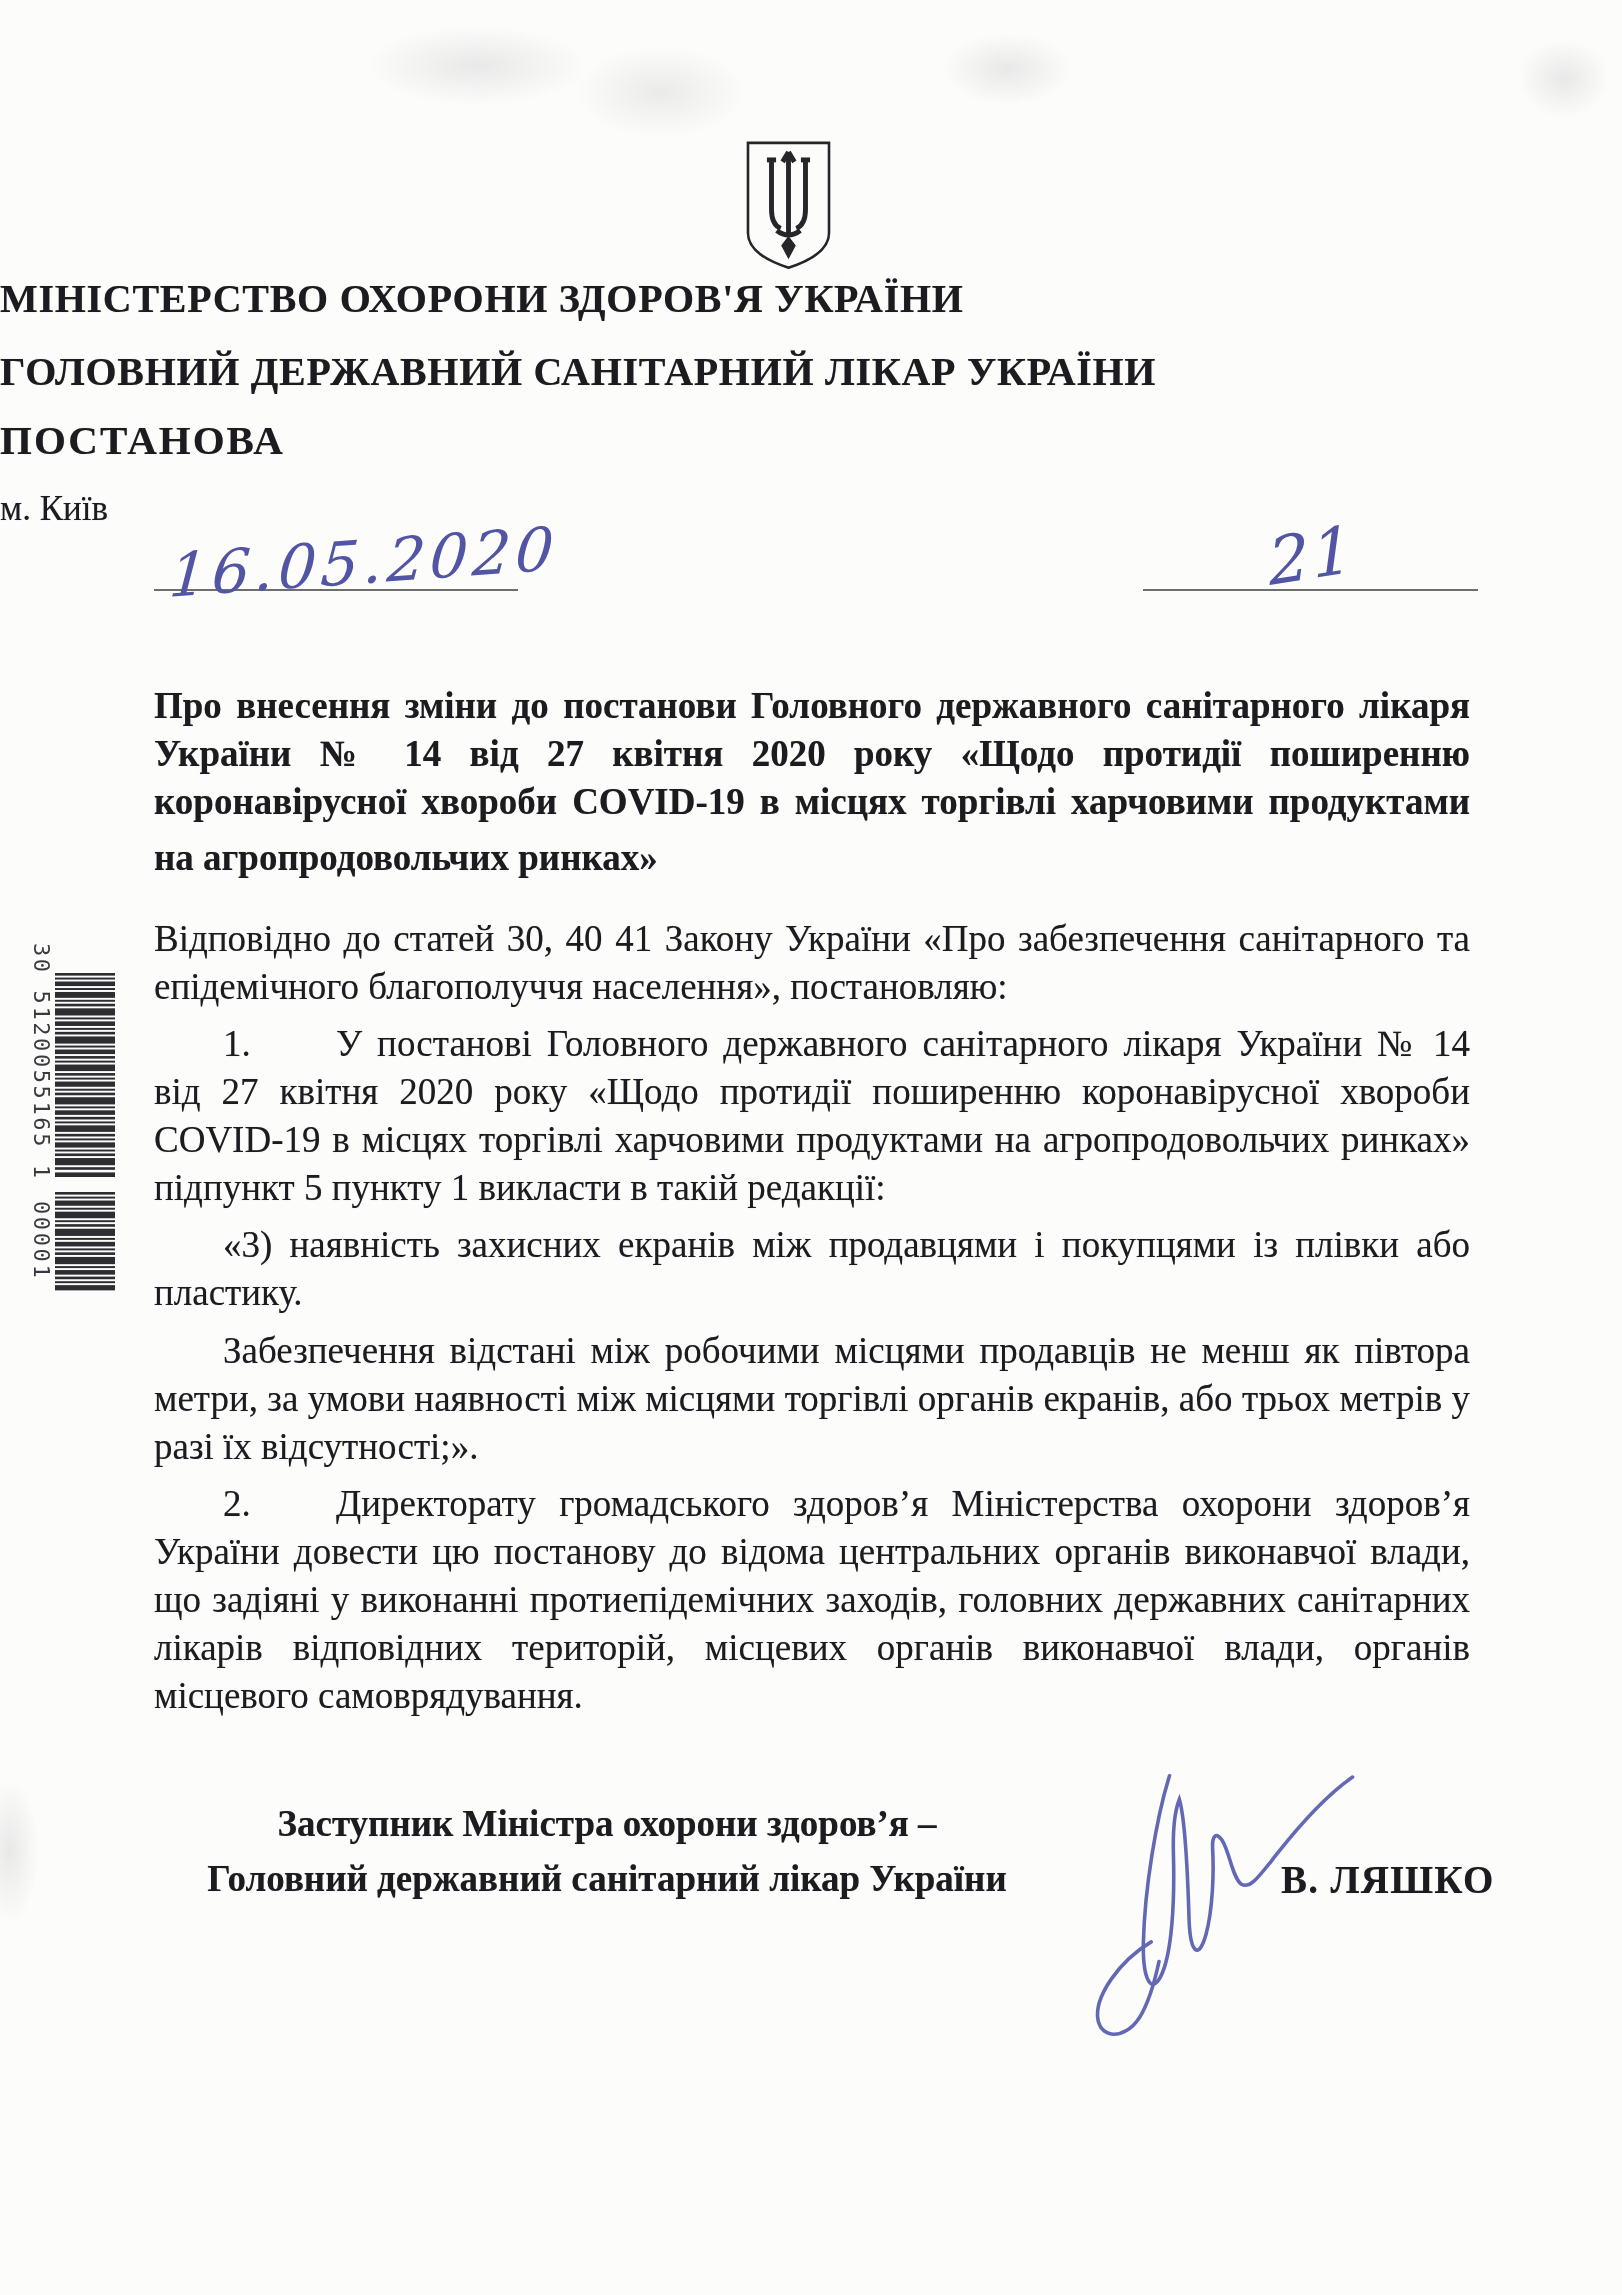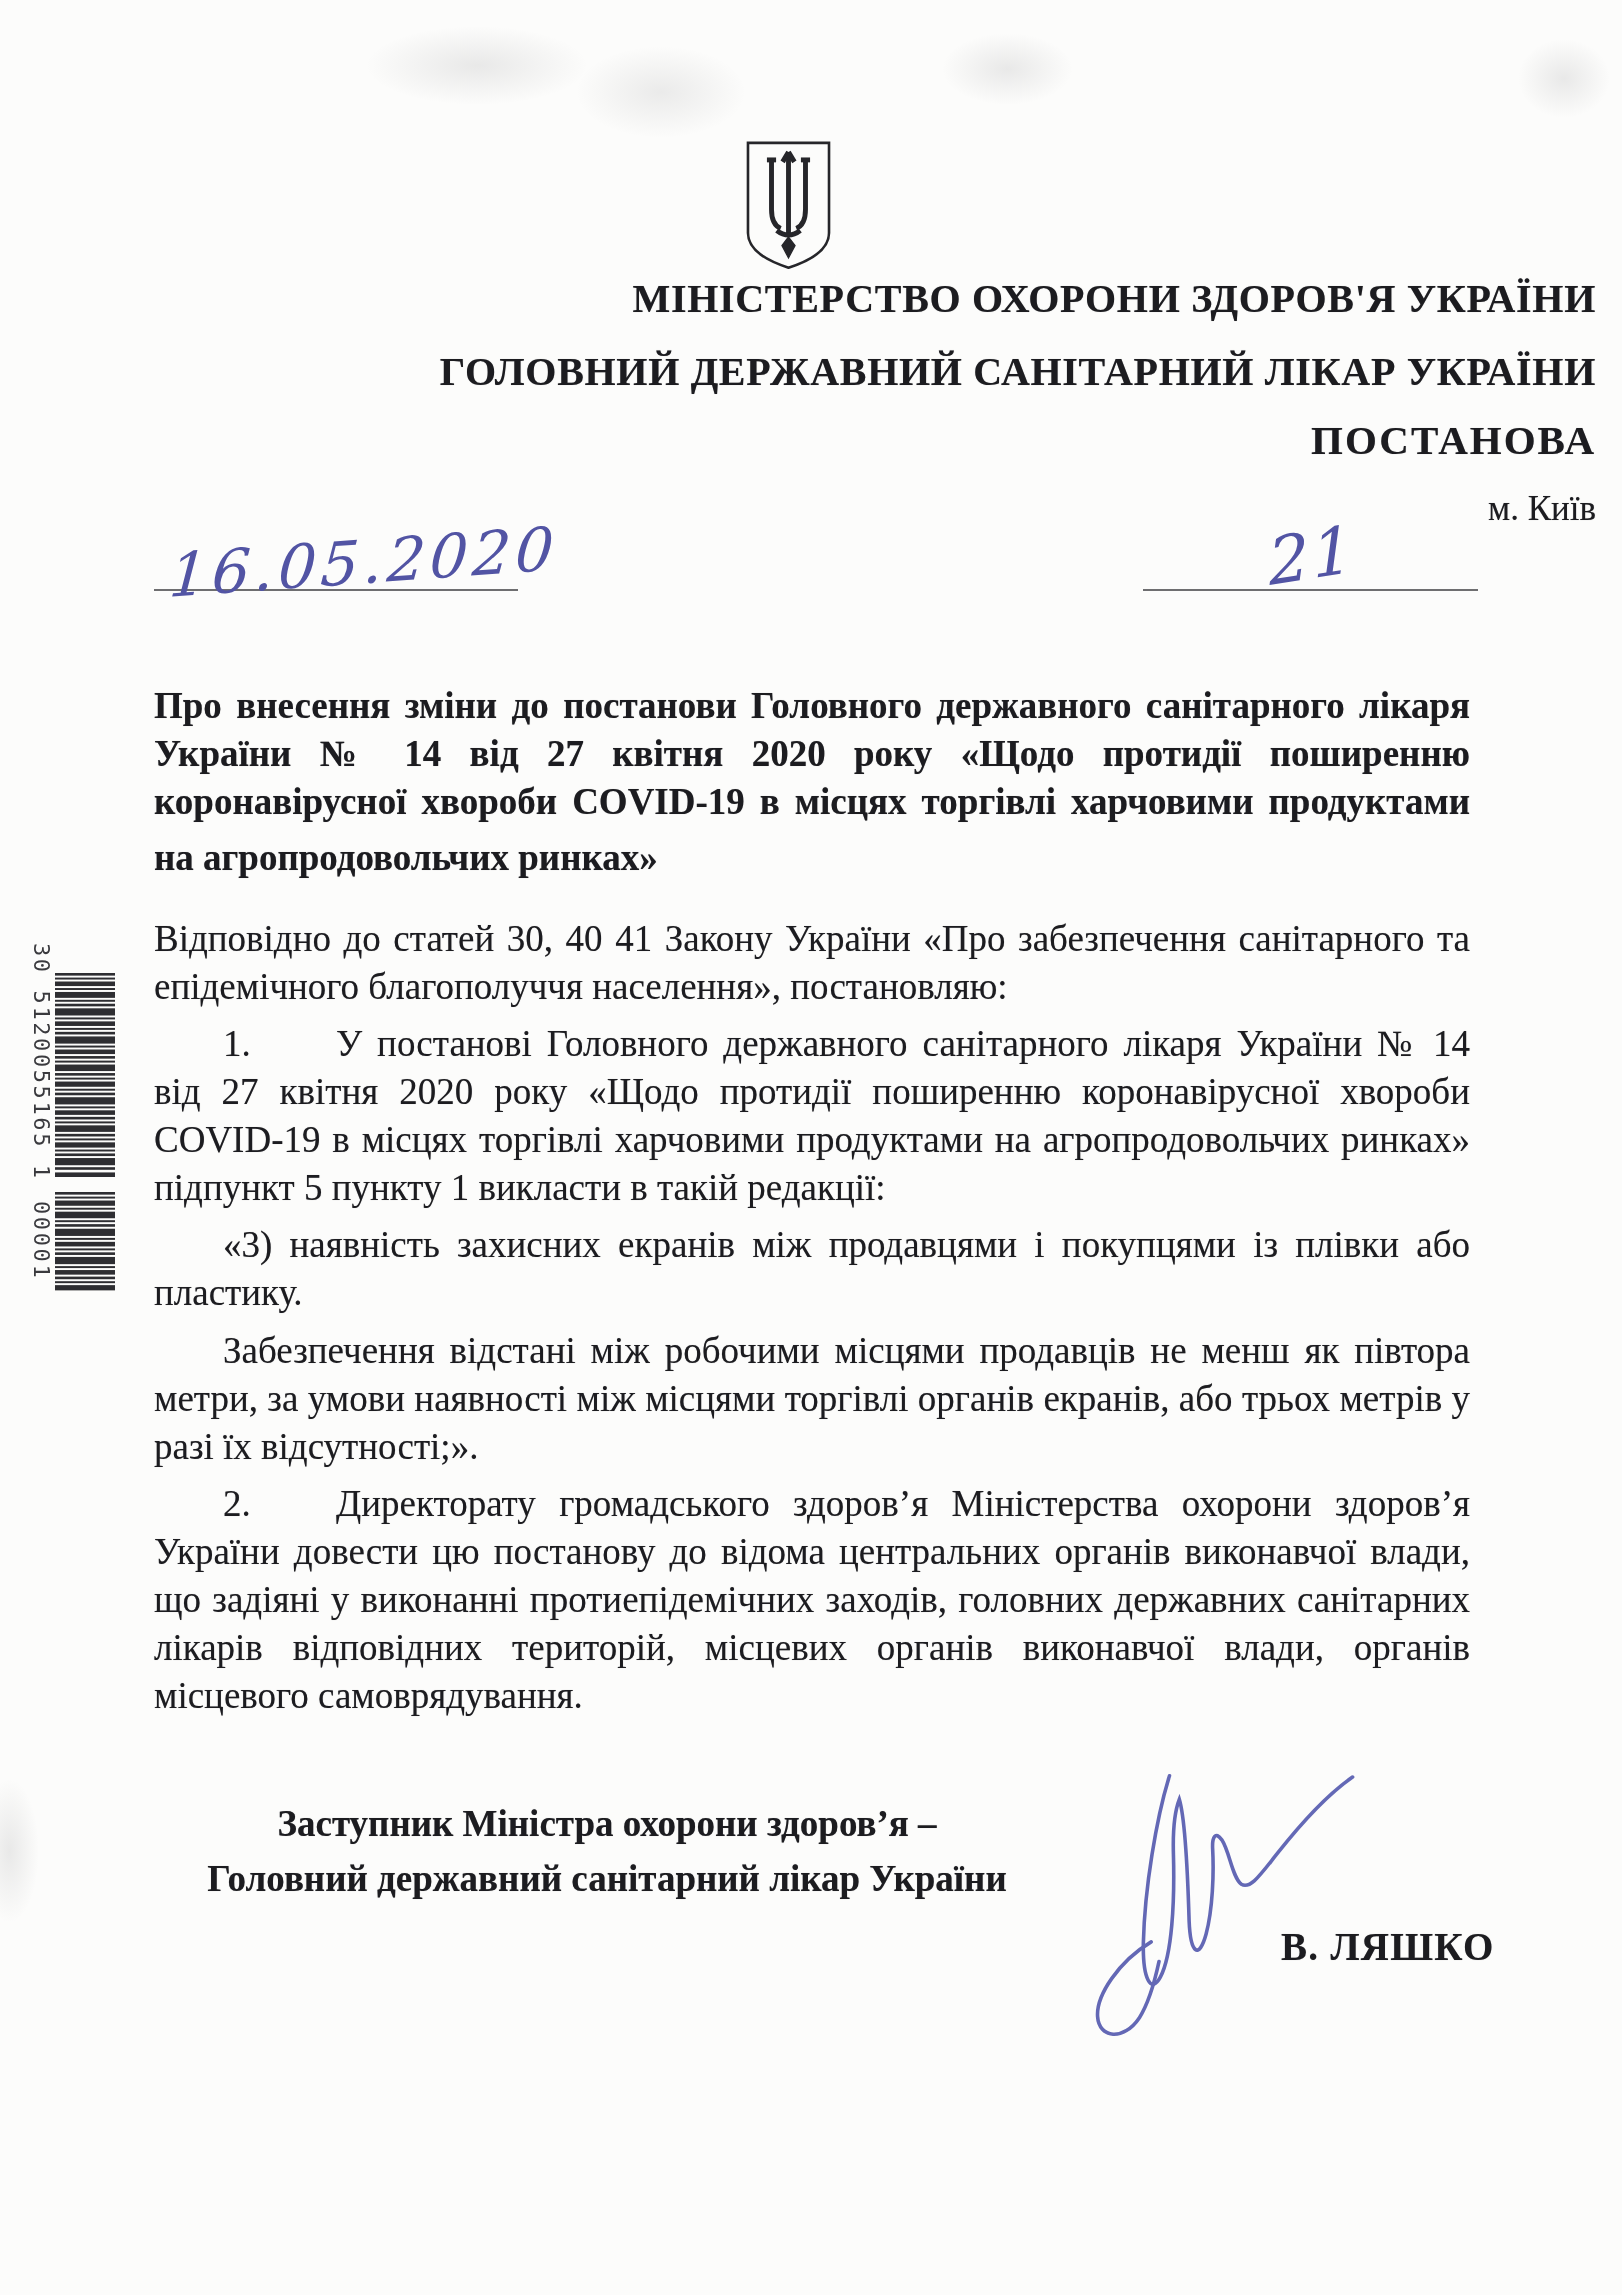--- a/index.html
+++ b/index.html
@@ -8,21 +8,21 @@
     background:#fcfcfb;
     font-family:"Liberation Serif", serif;
     color:#1c1c20;
     position:relative;
     overflow:hidden;
   }
   .page{position:absolute;inset:0;}
   .soft{text-shadow:0 0 0.7px rgba(28,28,32,.45);}
   
   .emblem{position:absolute;left:742px;top:139px;width:93px;height:132px;}
-  .hline{position:absolute;left:0;width:1596px;text-align:right;font-weight:bold;white-space:nowrap;}
+  .hline{position:absolute;left:0;width:1596px;text-align:left;font-weight:bold;white-space:nowrap;}
   .h1{top:275px;font-size:40px;letter-spacing:0.7px;}
   .h2{top:348px;font-size:40px;letter-spacing:0.7px;}
   .hpost{top:416px;font-size:41px;letter-spacing:2px;}
   .hcity{top:489px;font-size:35px;font-weight:normal;}
   
   .rule{position:absolute;top:589px;height:0;border-top:2.6px solid #6e6e70;}
   .rule.left{left:154px;width:364px;}
   .rule.right{left:1143px;width:335px;}
   .hand{
     position:absolute;color:#5254a4;
@@ -39,21 +39,21 @@
   .title .tline.last{text-align-last:left;margin-top:8px;}
   
   .bodytext{position:absolute;left:154px;top:915px;width:1316px;
     font-size:37px;line-height:48px;text-align:justify;}
   .bodytext p{margin:0 0 9.2px 0;}
   .bodytext p.ind{text-indent:69px;}
   .pnum{display:inline-block;min-width:113px;text-indent:0;}
   
   .sig-roles{position:absolute;left:149px;top:1796px;width:916px;
     font-weight:bold;font-size:37px;line-height:55px;text-align:center;}
-  .sig-name{position:absolute;left:1281px;top:1924px;
+  .sig-name{position:absolute;left:1281px;top:1857px;
     font-weight:bold;font-size:39px;letter-spacing:1.3px;white-space:nowrap;}
   .sig-draw{position:absolute;left:1040px;top:1713px;width:327px;height:340px;}
   
   .bc-digits{position:absolute;transform:rotate(90deg);transform-origin:0 0;
     font-family:"DejaVu Sans Mono", monospace;font-size:22px;letter-spacing:2.6px;
     color:#3a3a3e;white-space:nowrap;line-height:22px;}
   .bc-d1{left:52px;top:943px;}
   .bc-d2{left:52px;top:1201px;}
   .bc-bars{position:absolute;left:55px;width:60px;}
   .bc-b1{top:973px;height:204px;}

